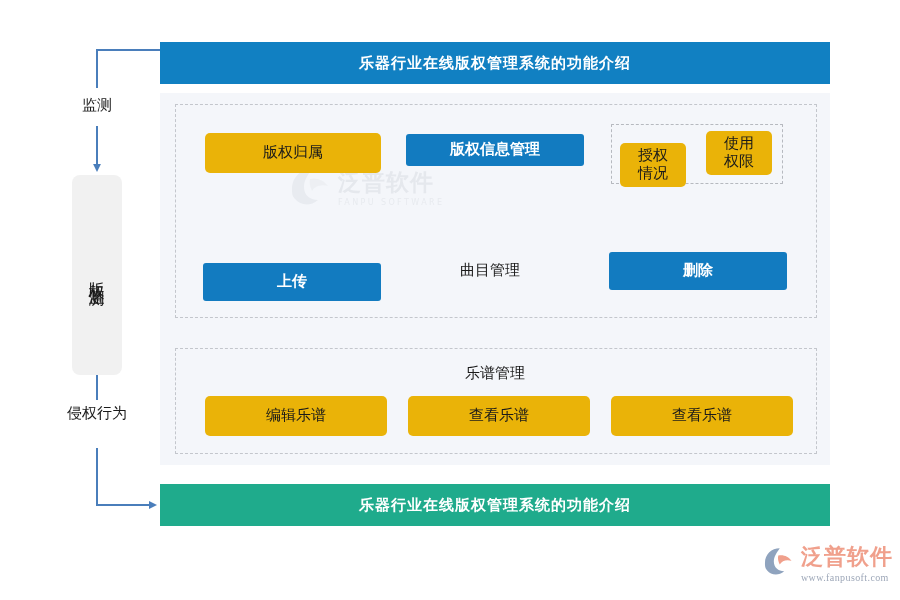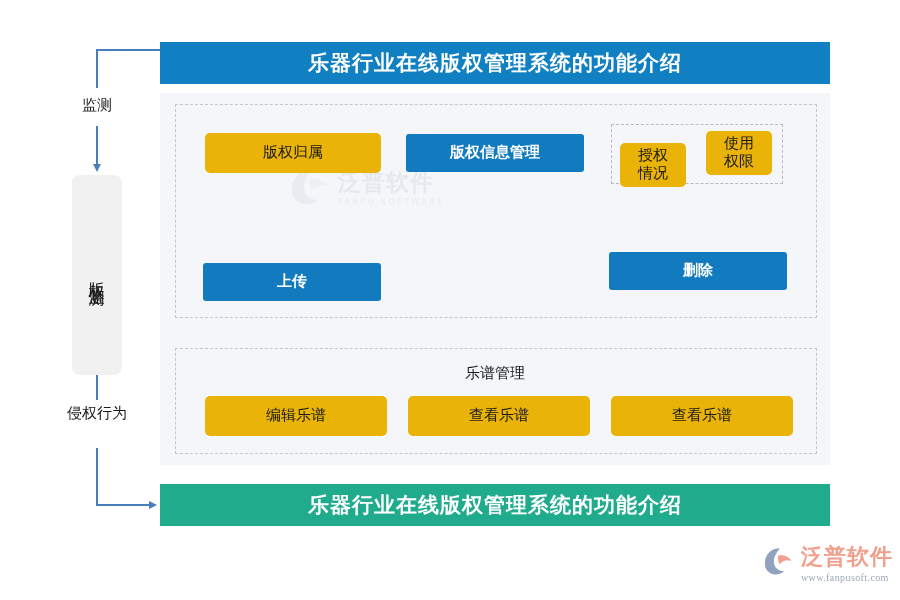--- a/index.html
+++ b/index.html
@@ -19,21 +19,21 @@
     height: 600px;
   }
 
   
   .banner {
     position: absolute;
     display: flex;
     align-items: center;
     justify-content: center;
     color: #ffffff;
-    font-size: 21px;
+    font-size: 15px;
     font-weight: bold;
     letter-spacing: 1px;
   }
   #header-banner {
     left: 160px; top: 42px;
     width: 670px; height: 42px;
     background: #1180C2;
   }
   #footer-banner {
     left: 160px; top: 484px;
@@ -86,21 +86,21 @@
     font-weight: bold;
     border-radius: 3px;
   }
   .node.plain {
     background: transparent;
     color: #1a1a1a;
   }
 
   
   #node-ownership   { left: 205px; top: 133px; width: 176px; height: 40px; }
-  #node-copyright-info { left: 406px; top: 134px; width: 178px; height: 38px; }
+  #node-copyright-info { left: 406px; top: 134px; width: 178px; height: 32px; }
   #node-auth-status { left: 620px; top: 143px; width: 66px;  height: 44px; }
   #node-use-right   { left: 706px; top: 131px; width: 66px;  height: 44px; }
   #sub-dashed {
     position: absolute;
     left: 611px; top: 124px;
     width: 170px; height: 58px;
     border: 1px dashed #b6b9bf;
     border-radius: 1px;
   }
 
@@ -309,20 +309,23 @@
     <span>
       <span>使用</span><br>
       <span>权限</span>
     </span>
   </div>
 
   <div id="node-upload" class="node blue">
     <span>上传</span>
   </div>
 
+  <div id="node-track" class="node plain">
+    <span>曲目管理</span>
+  </div>
 
   <div id="node-delete" class="node blue">
     <span>删除</span>
   </div>
 
   <div id="group-lower" class="dashed-group"></div>
 
   <div id="label-score-mgmt">乐谱管理</div>
 
   <div id="node-edit-score" class="node grey">

